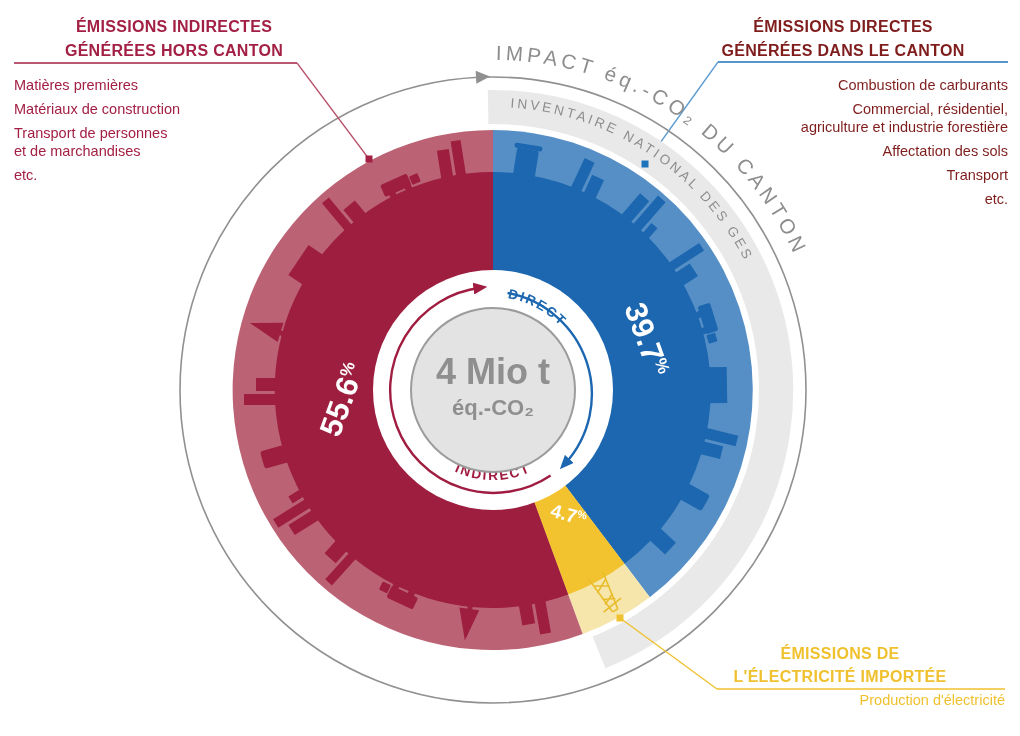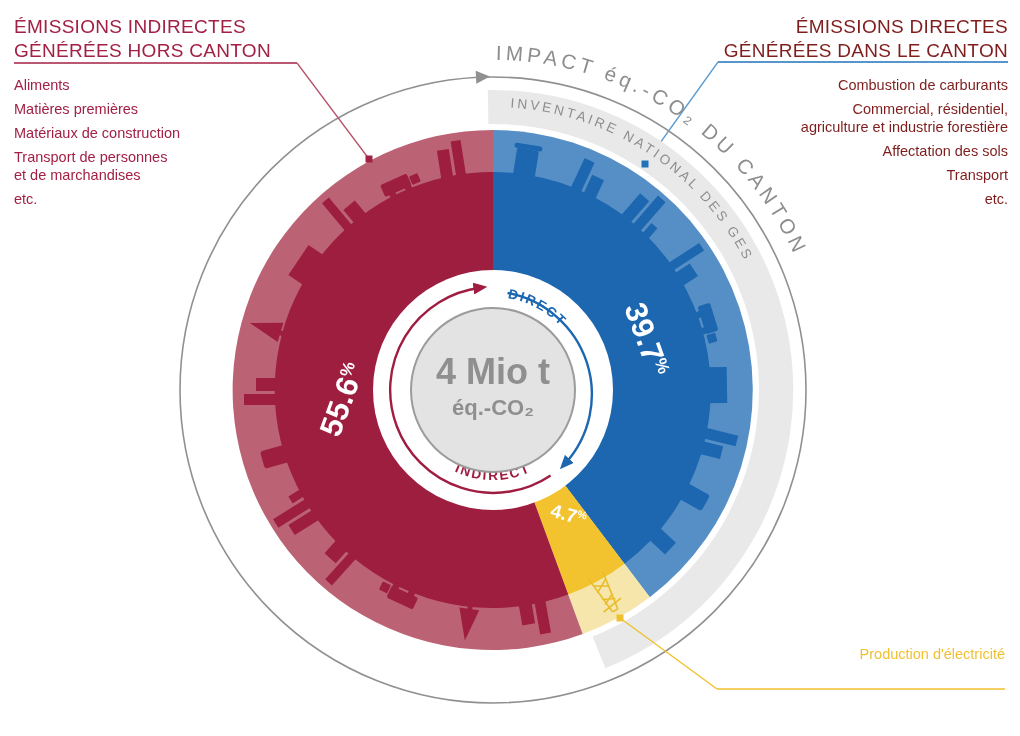--- a/index.html
+++ b/index.html
@@ -5,22 +5,22 @@
   html,body{margin:0;padding:0;}
   body{
     width:1020px;height:736px;position:relative;overflow:hidden;
     background:#ffffff;
     font-family:"Liberation Sans","DejaVu Sans",sans-serif;
   }
   #stage{position:absolute;inset:0;}
   svg text{font-family:"Liberation Sans","DejaVu Sans",sans-serif;}
   .panel{position:absolute;z-index:2;}
   .panel-title{
-    font-size:19px;font-weight:normal;line-height:24px;
-    letter-spacing:0.3px;white-space:pre-line;
+    font-size:16px;font-weight:bold;line-height:24px;
+    letter-spacing:0.3px;white-space:pre-line;text-align:center;
   }
   .panel-items{margin-top:13px;font-size:14.5px;}
   .panel-item{margin-bottom:6px;line-height:18px;white-space:pre-line;}
   #left-panel{left:14px;top:15px;width:320px;color:#a32045;text-align:left;}
   #right-panel{right:12px;top:15px;width:330px;color:#7f1d1d;text-align:right;}
   #bottom-panel{right:15px;top:642px;width:330px;color:#f0c12f;text-align:right;}
   #bottom-panel .panel-title{line-height:23px;}
   #bottom-panel .panel-items{margin-top:3px;}
 </style>
 </head>
@@ -211,21 +211,20 @@
     <line x1="717" y1="689" x2="1005" y2="689" stroke="#f0c12f" stroke-width="1.5"></line>
     <rect x="616.5" y="614.5" width="7" height="7" fill="#f0c12f"></rect>
   </g>
 </svg>
 
 
 <div id="left-panel" class="panel">
   <div class="panel-title">ÉMISSIONS INDIRECTES
 GÉNÉRÉES HORS CANTON</div>
   <div class="panel-items">
-    <div class="panel-item">Aliments</div>
     <div class="panel-item">Matières premières</div>
     <div class="panel-item">Matériaux de construction</div>
     <div class="panel-item">Transport de personnes
 et de marchandises</div>
     <div class="panel-item">etc.</div>
   </div>
 </div>
 
 <div id="right-panel" class="panel">
   <div class="panel-title">ÉMISSIONS DIRECTES
@@ -234,18 +233,20 @@
     <div class="panel-item">Combustion de carburants</div>
     <div class="panel-item">Commercial, résidentiel,
 agriculture et industrie forestière</div>
     <div class="panel-item">Affectation des sols</div>
     <div class="panel-item">Transport</div>
     <div class="panel-item">etc.</div>
   </div>
 </div>
 
 <div id="bottom-panel" class="panel">
+  <div class="panel-title">ÉMISSIONS DE
+L'ÉLECTRICITÉ IMPORTÉE</div>
   <div class="panel-items">
     <div class="panel-item">Production d'électricité</div>
   </div>
 </div>
 
 </div>
 
 </body></html>

